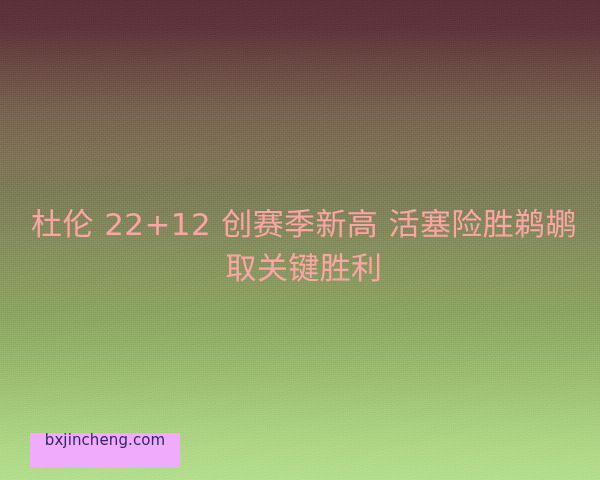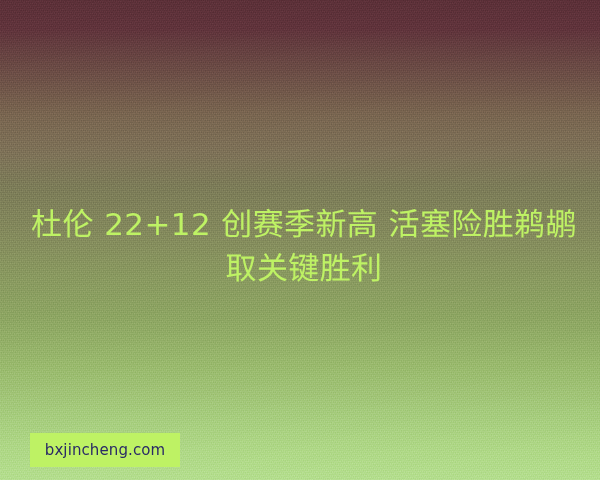--- a/index.html
+++ b/index.html
@@ -86,39 +86,39 @@
 
   
   #headline {
     position: absolute;
     left: 8px;
     right: 0;
     top: 202px;
     padding: 0 14px;
     box-sizing: border-box;
     text-align: center;
-    color: #bef264;
+    color: #fca5a5;
     font-size: 31px;
     line-height: 44px;
     font-weight: 400;
     letter-spacing: 0.4px;
     white-space: pre-line;
     font-family: "DejaVu Sans", "Liberation Sans", sans-serif;
   }
 
   
   #watermark-badge {
     position: absolute;
     left: 30px;
     top: 433px;
     width: 150px;
     height: 34px;
-    background: #bef264;
+    background: #f0abfc;
     display: flex;
-    align-items: center;
+    align-items: flex-start;
     justify-content: center;
     box-sizing: border-box;
   }
   #watermark-text {
     color: #2a2a66;
     font-size: 15px;
     line-height: 1;
     font-weight: 400;
     letter-spacing: 0.1px;
     font-family: "DejaVu Sans", "Liberation Sans", sans-serif;

